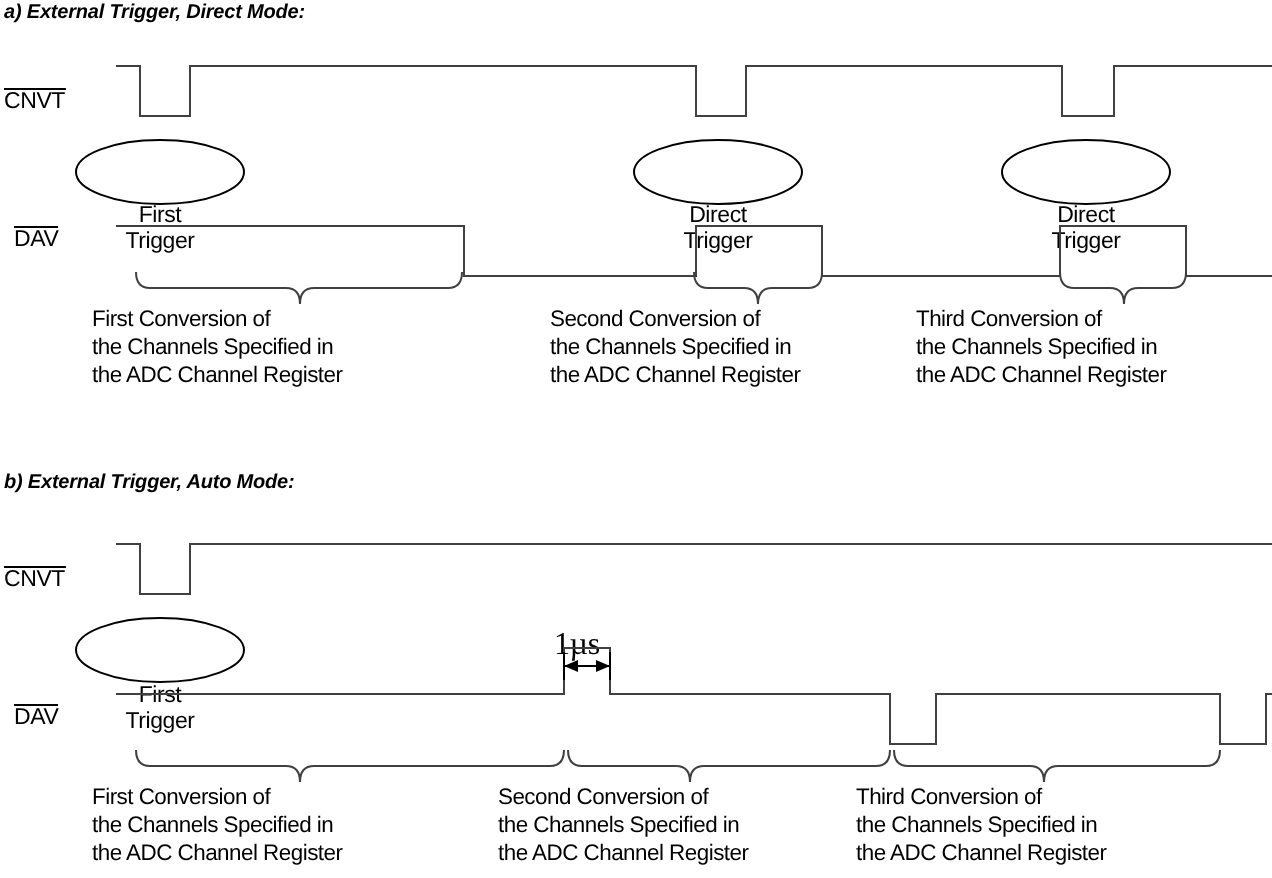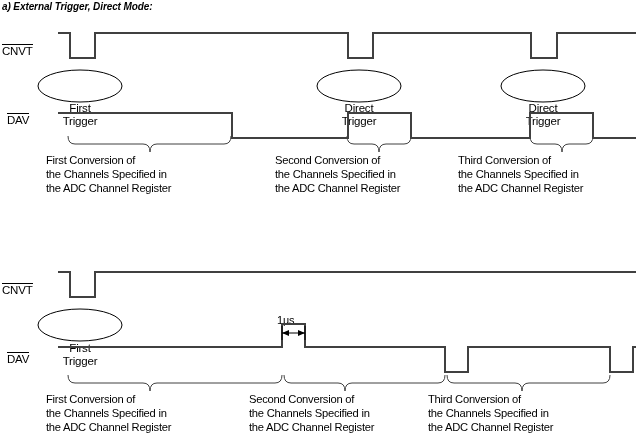--- a/index.html
+++ b/index.html
@@ -66,23 +66,24 @@
   .conv-text {
     position: absolute;
     font-size: 11.2px;
     line-height: 14.2px;
     letter-spacing: -0.25px;
     white-space: nowrap;
   }
 
   .us-label {
     position: absolute;
-    font-size: 11px;
+    font-size: 16px;
     white-space: nowrap;
     letter-spacing: -0.2px;
+    font-family: Liberation Serif, serif;
   }
 </style>
 </head>
 <body>
 
 <div class="canvas">
 
   <div class="section-title" id="title-a">a) External Trigger, Direct Mode:</div>
 
   <div class="sig-label" style="left:2px; top:44px;">
@@ -115,20 +116,21 @@
     <div>Second Conversion of</div>
     <div>the Channels Specified in</div>
     <div>the ADC Channel Register</div>
   </div>
   <div class="conv-text" style="left:458px; top:153px; width:208px;">
     <div>Third Conversion of</div>
     <div>the Channels Specified in</div>
     <div>the ADC Channel Register</div>
   </div>
 
+  <div class="section-title" id="title-b">b) External Trigger, Auto Mode:</div>
 
   <div class="sig-label" style="left:2px; top:283px;">
     <span class="bar">CNVT</span>
   </div>
 
   <div class="sig-label" style="left:7px; top:352px;">
     <span class="bar">DAV</span>
   </div>
 
   <div class="ell-text" style="left:38px; top:310px; width:84px;">

